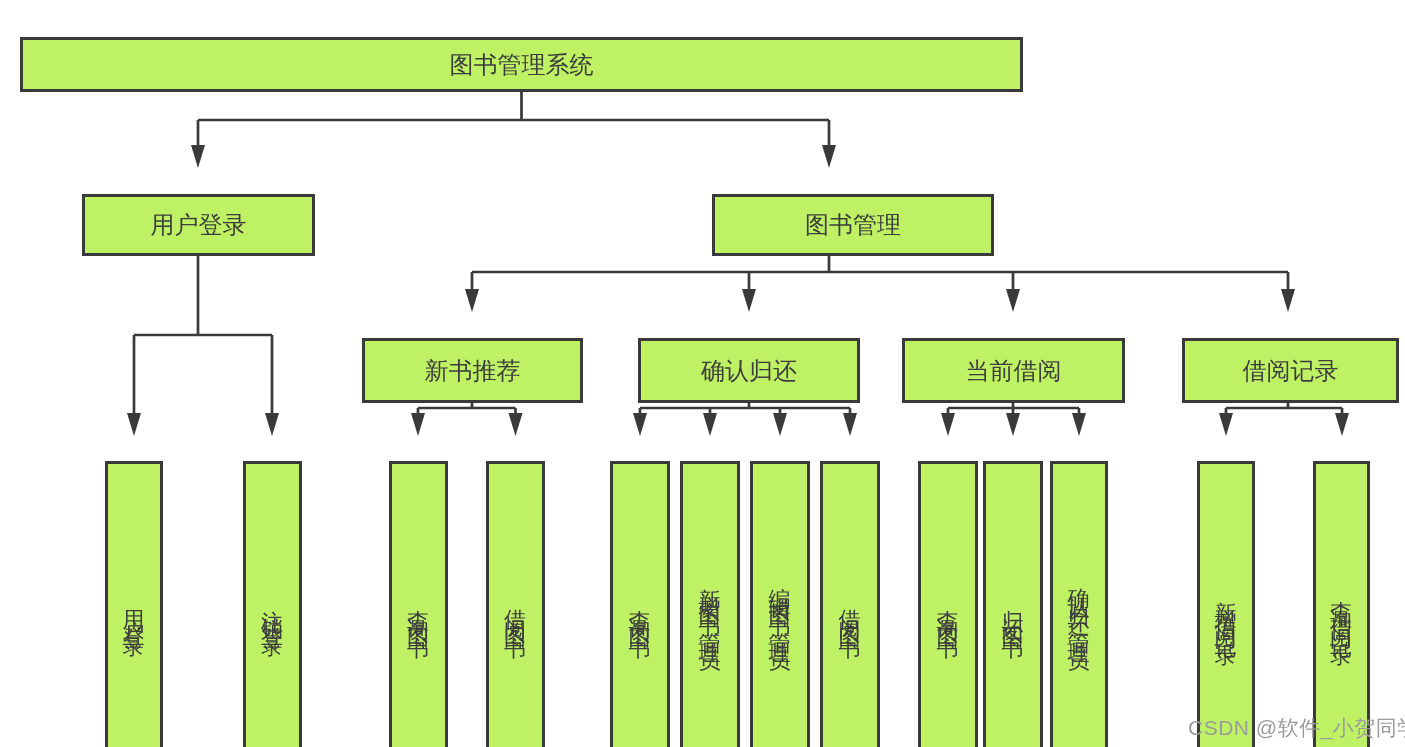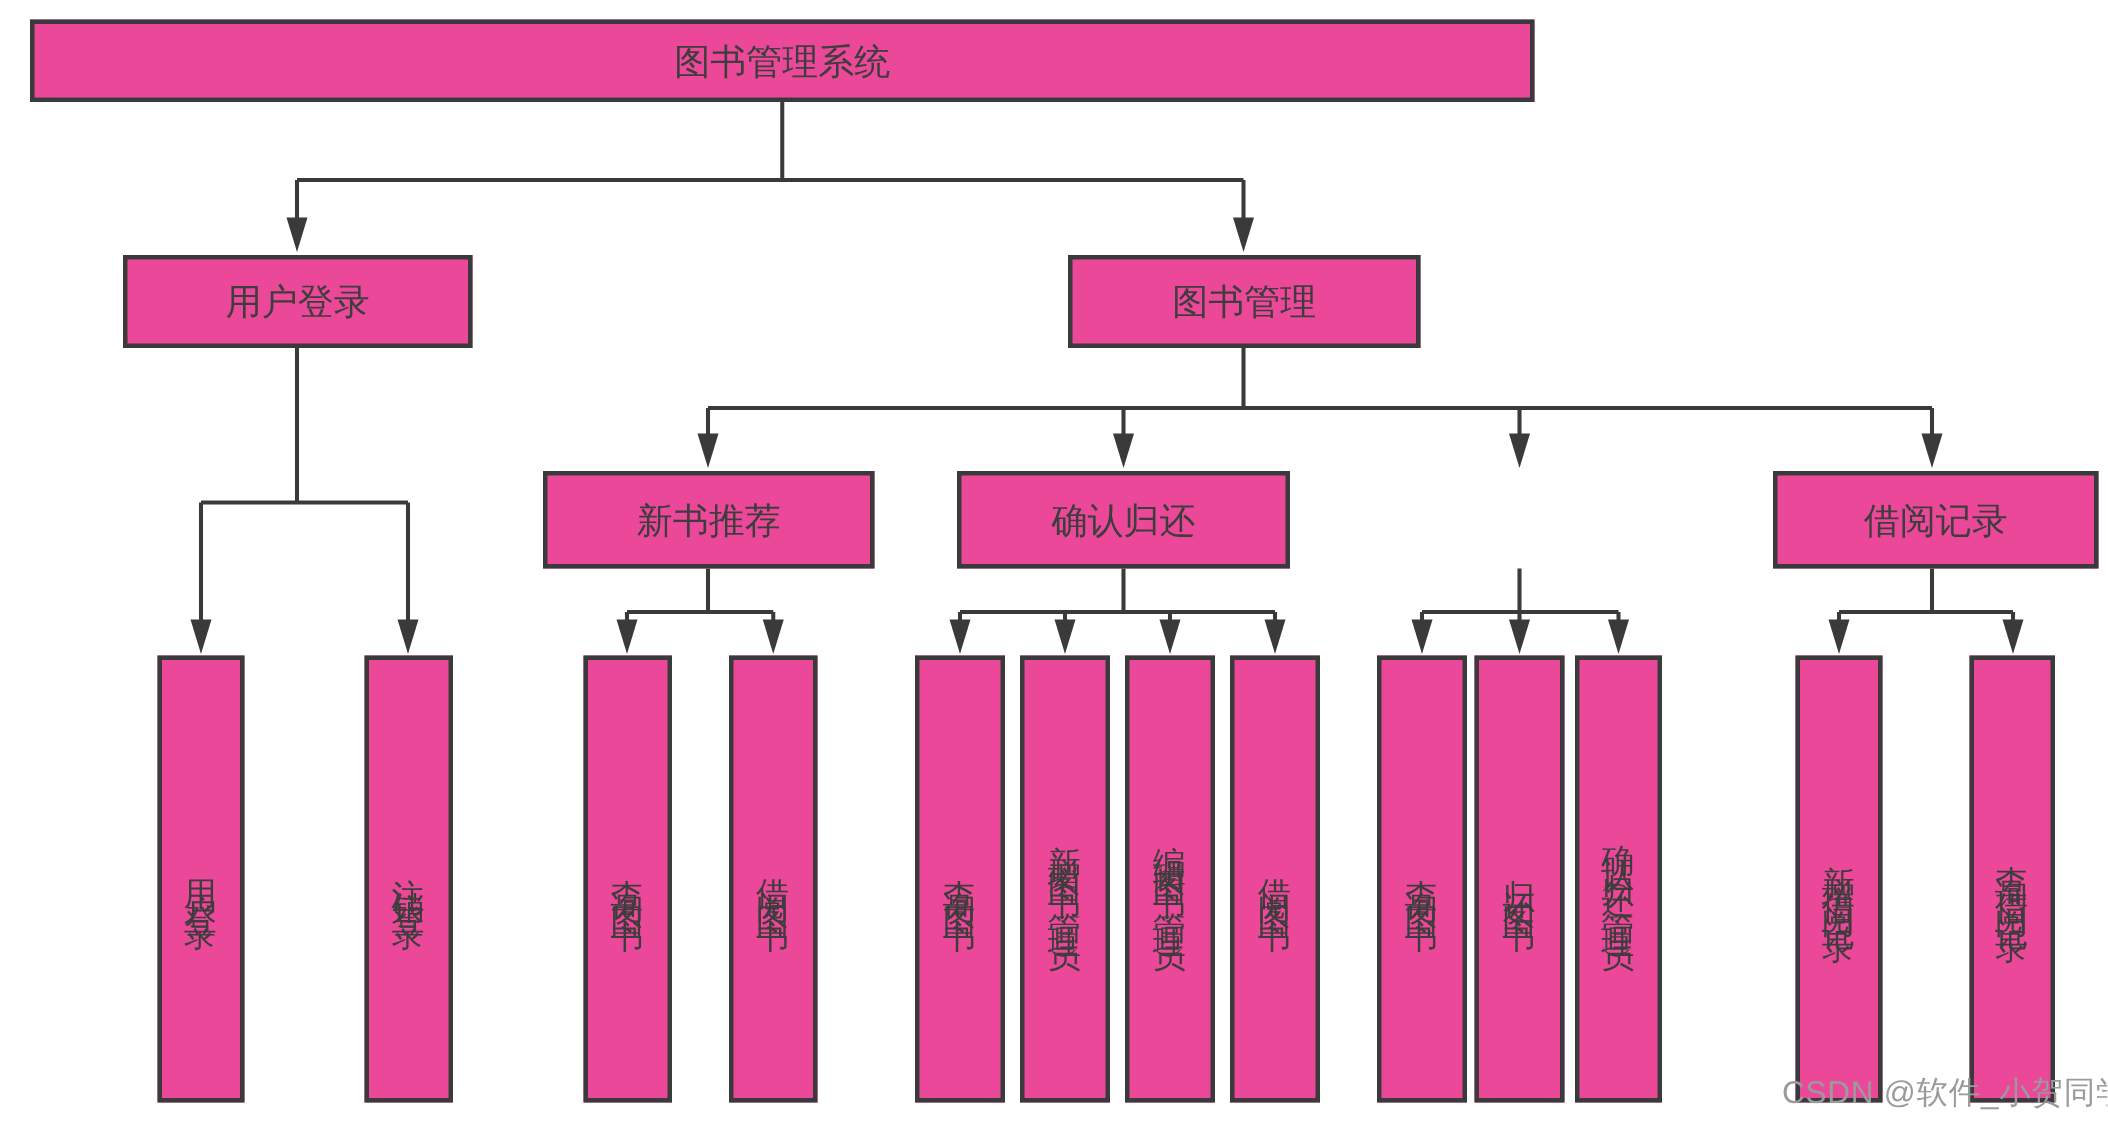--- a/index.html
+++ b/index.html
@@ -17,27 +17,28 @@
   }
   .connectors {
     position: absolute;
     inset: 0;
     width: 1405px;
     height: 747px;
   }
   .box {
     position: absolute;
     box-sizing: border-box;
-    background: #ec4899;
+    background: #bef264;
     border: 3px solid #3a3a3a;
     display: flex;
     align-items: center;
     justify-content: center;
     color: #3d3d3d;
     z-index: 2;
+    margin-top: 24px;
   }
   .h-label { font-size: 24px; white-space: nowrap; }
   .leaf .v-label {
     writing-mode: vertical-rl;
     text-orientation: mixed;
     font-size: 22px;
     letter-spacing: 9px;
     line-height: 1.05;
     white-space: nowrap;
   }
@@ -80,29 +81,32 @@
       <polygon points="1335,413 1349,413 1342,436" fill="#3a3a3a"></polygon>
     </svg>
 
   <div class="box" style="left:20px; top:13px; width:1003px; height:55px;">
     <span class="h-label">图书管理系统</span>
   </div>
 
   <div class="box" style="left:82px; top:170px; width:233px; height:62px;">
     <span class="h-label">用户登录</span>
   </div>
-  <div class="box" style="left:712px; top:170px; width:235px; height:62px;">
+  <div class="box" style="left:712px; top:170px; width:282px; height:62px;">
     <span class="h-label">图书管理</span>
   </div>
 
   <div class="box" style="left:362px; top:314px; width:221px; height:65px;text-align:center;">
     <span class="h-label">新书推荐</span>
   </div>
   <div class="box" style="left:638px; top:314px; width:222px; height:65px;">
     <span class="h-label">确认归还</span>
+  </div>
+  <div class="box" style="left:902px; top:314px; width:223px; height:65px;">
+    <span class="h-label">当前借阅</span>
   </div>
   <div class="box" style="left:1182px; top:314px; width:217px; height:65px;">
     <span class="h-label">借阅记录</span>
   </div>
 
   <div class="box leaf" style="left:105px; top:437px; width:58px; height:298px;">
     <span class="v-label">用户登录</span>
   </div>
   <div class="box leaf" style="left:243px; top:437px; width:59px; height:298px;">
     <span class="v-label">注销登录</span>

